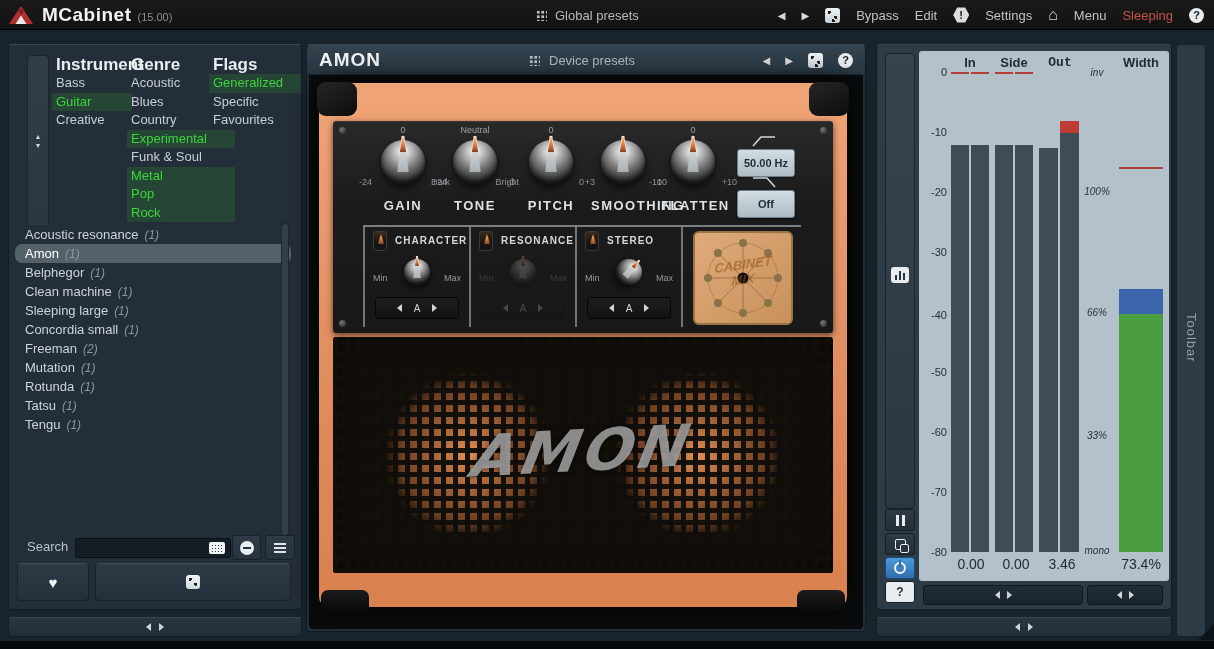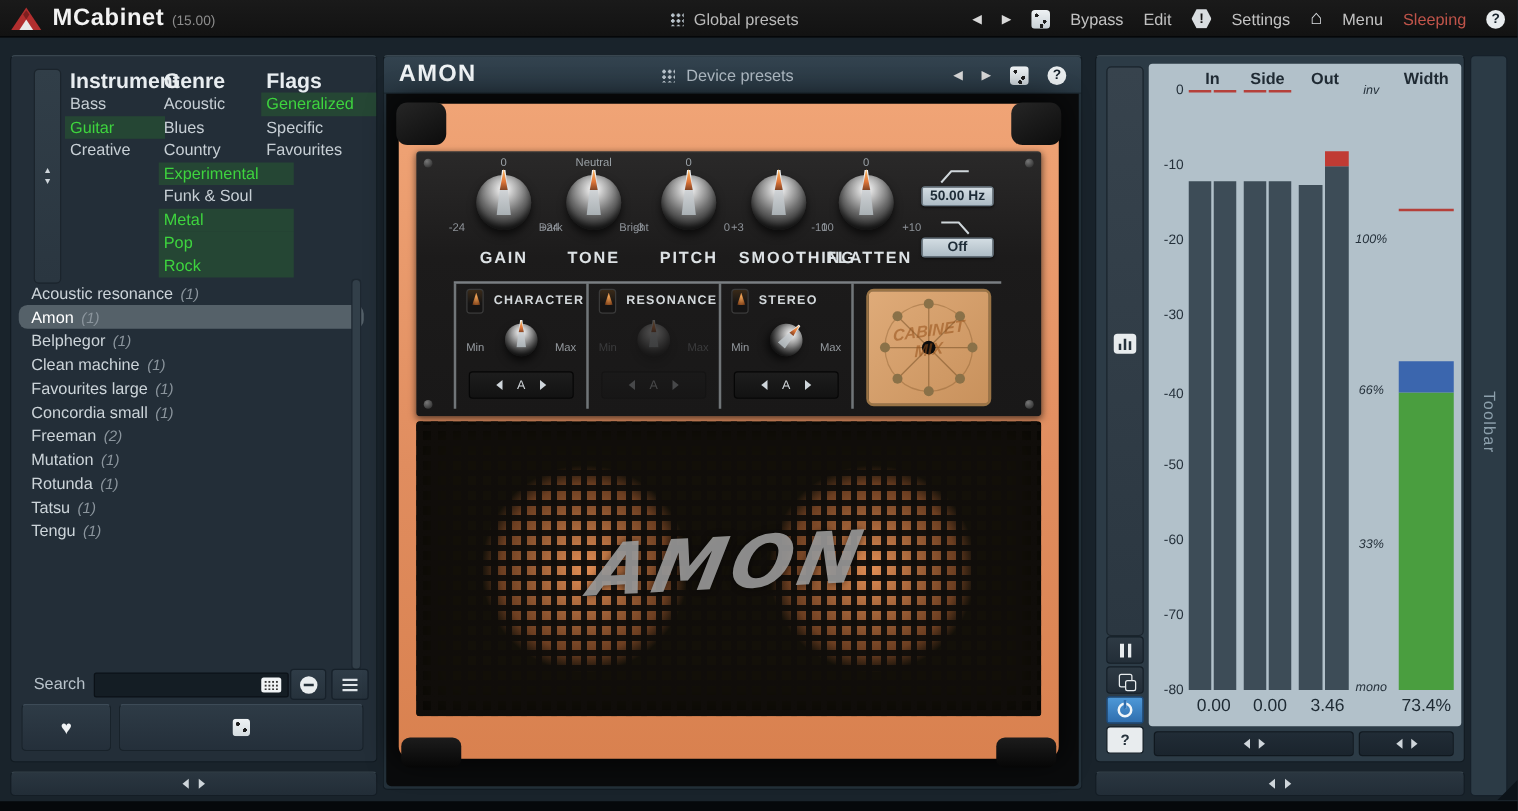--- a/index.html
+++ b/index.html
@@ -117,21 +117,21 @@
      clip-path:polygon(41% 0,59% 0,88% 100%,12% 100%); background:linear-gradient(180deg,#f5f5f5,#c9cdd0 55%,#a9b0b4); }
   .flame { position:absolute; left:50%; top:-5px; width:9px; height:17px; margin-left:-4.5px; clip-path:polygon(50% 0,85% 100%,15% 100%);
      background:linear-gradient(180deg,#ffc066,#e0702f 60%,#7e3c1a); opacity:.95; }
   .k-name { margin-top:14px; font-size:13px; font-weight:bold; color:#dde2e5; letter-spacing:1.5px; }
   .k-min,.k-max { position:absolute; top:52px; font-size:9px; color:#8d9298; }
   .k-min { left:-12px; } .k-max { right:-12px; }
 
   .filt { position:absolute; left:404px; width:58px; text-align:center; }
   #filt-hp { top:14px; } #filt-lp { top:55px;text-align:center; }
   .filt svg { display:block; margin:0 0 2px 14px; }
-  .filt-btn { width:58px; height:16px; border-radius:3px; background:linear-gradient(#d3dde3,#aebcc5); border:1px solid #6f7e89;
+  .filt-btn { width:58px; height:28px; border-radius:3px; background:linear-gradient(#d3dde3,#aebcc5); border:1px solid #6f7e89;
      font-size:11px; font-weight:bold; color:#1d2b36; display:flex; align-items:center; justify-content:center; cursor:pointer;
      box-shadow:0 1px 2px rgba(0,0,0,.5); }
 
   #sections-top-line { position:absolute; left:30px; right:32px; top:104px; height:2px; background:rgba(200,210,216,.55); }
   .v-div { position:absolute; top:106px; height:100px; width:2px; background:rgba(200,210,216,.5); }
   .section { position:absolute; top:106px; width:104px; height:100px;text-decoration:underline; }
   .toggle { position:absolute; left:8px; top:4px; width:14px; height:20px; border-radius:3px; border:1px solid #3a3a3a;
      background:linear-gradient(180deg,#3a2a18, #151414 60%); overflow:hidden; cursor:pointer; }
   .toggle:after { content:""; position:absolute; left:3px; top:2px; width:8px; height:10px;
      background:radial-gradient(ellipse at 50% 30%, #f2a558, #8a4a1e 70%, transparent); clip-path:polygon(50% 0,90% 100%,10% 100%); }
@@ -266,21 +266,21 @@
     <div class="col-item active">Generalized</div>
     <div class="col-item">Specific</div>
     <div class="col-item">Favourites</div>
   </div>
 
   <div id="preset-list">
     <div class="preset-row"><span>Acoustic resonance</span><span class="preset-count">(1)</span></div>
     <div class="preset-row selected"><span>Amon</span><span class="preset-count">(1)</span></div>
     <div class="preset-row"><span>Belphegor</span><span class="preset-count">(1)</span></div>
     <div class="preset-row"><span>Clean machine</span><span class="preset-count">(1)</span></div>
-    <div class="preset-row"><span>Favourites large</span><span class="preset-count">(1)</span></div>
+    <div class="preset-row"><span>Sleeping large</span><span class="preset-count">(1)</span></div>
     <div class="preset-row"><span>Concordia small</span><span class="preset-count">(1)</span></div>
     <div class="preset-row"><span>Freeman</span><span class="preset-count">(2)</span></div>
     <div class="preset-row"><span>Mutation</span><span class="preset-count">(1)</span></div>
     <div class="preset-row"><span>Rotunda</span><span class="preset-count">(1)</span></div>
     <div class="preset-row"><span>Tatsu</span><span class="preset-count">(1)</span></div>
     <div class="preset-row"><span>Tengu</span><span class="preset-count">(1)</span></div>
   </div>
   <div id="list-scrollbar">
     <div id="list-scroll-thumb"></div>
   </div>
@@ -513,21 +513,21 @@
   <div class="side-btn" id="power-btn" style="top:512px;">
       <span class="power-glyph"></span>
     </div>
   <div class="side-btn" style="top:536px; background:#e8ecee;">
       <span style="color:#25313b;font-weight:bold;font-size:12px;">?</span>
     </div>
 
   <div id="meter-area">
     <span class="m-head" style="left:51px;">In</span>
     <span class="m-head" style="left:95px;">Side</span>
-    <span class="m-head" style="left:141px;">Out</span>
+    <span class="m-head" style="left:141px;font-family:Liberation Mono, monospace;">Out</span>
     <span class="m-head" style="left:222px;">Width</span>
 
     <span class="db-tick" style="top:15px;">0</span>
     <span class="db-tick" style="top:75px;">-10</span>
     <span class="db-tick" style="top:135px;">-20</span>
     <span class="db-tick" style="top:195px;">-30</span>
     <span class="db-tick" style="top:258px;">-40</span>
     <span class="db-tick" style="top:315px;">-50</span>
     <span class="db-tick" style="top:375px;">-60</span>
     <span class="db-tick" style="top:435px;">-70</span>

